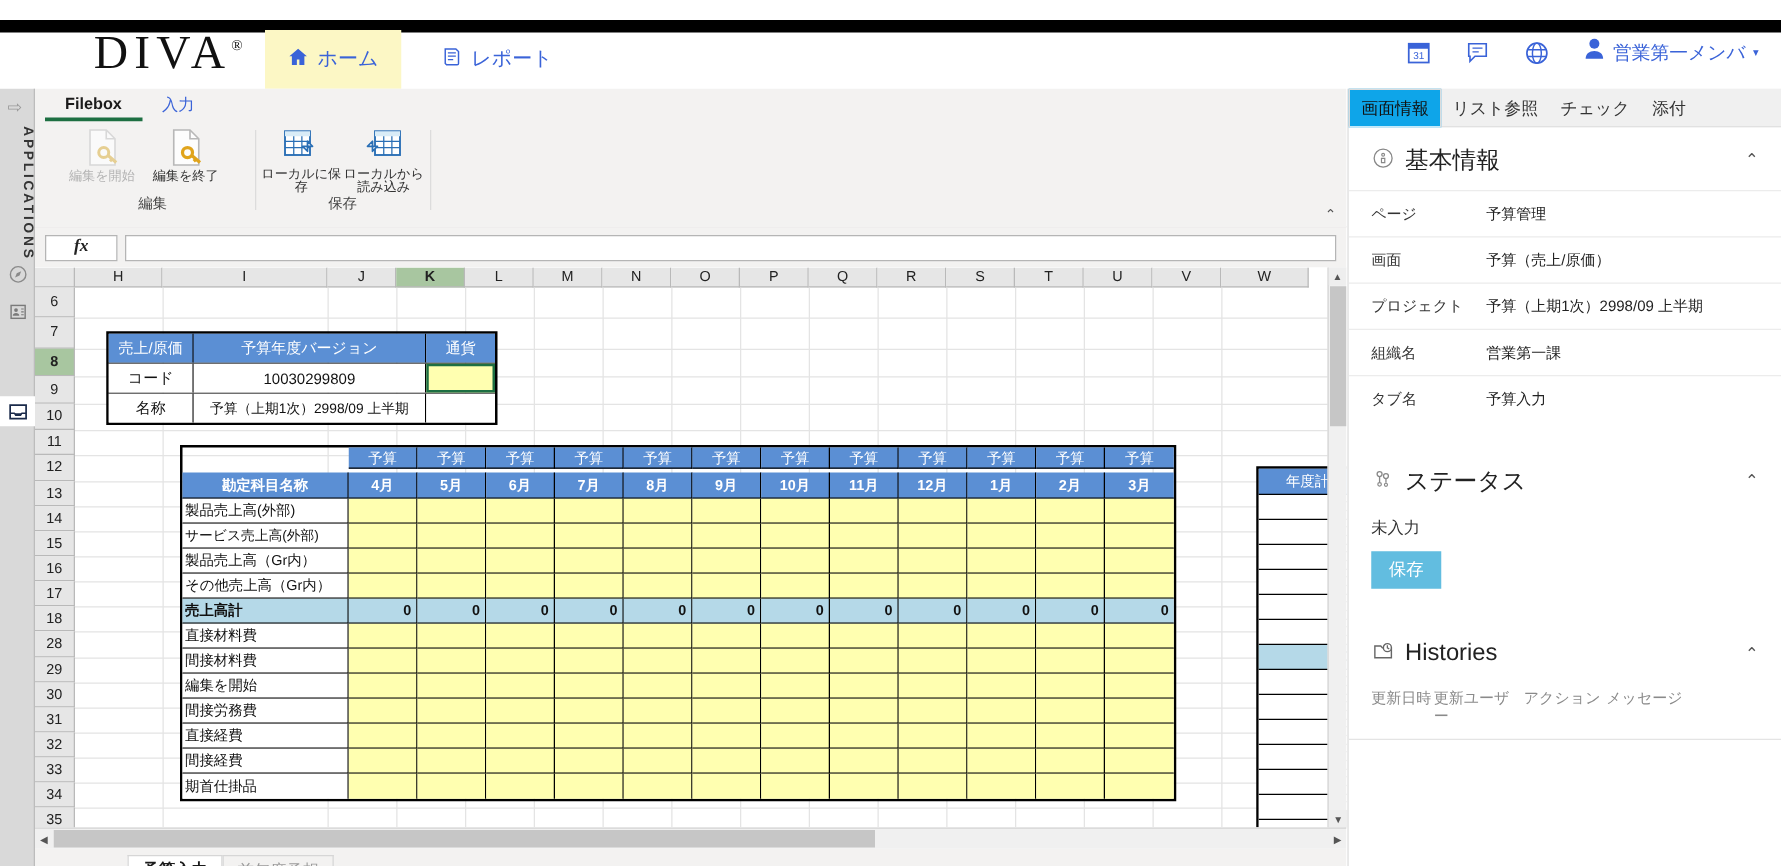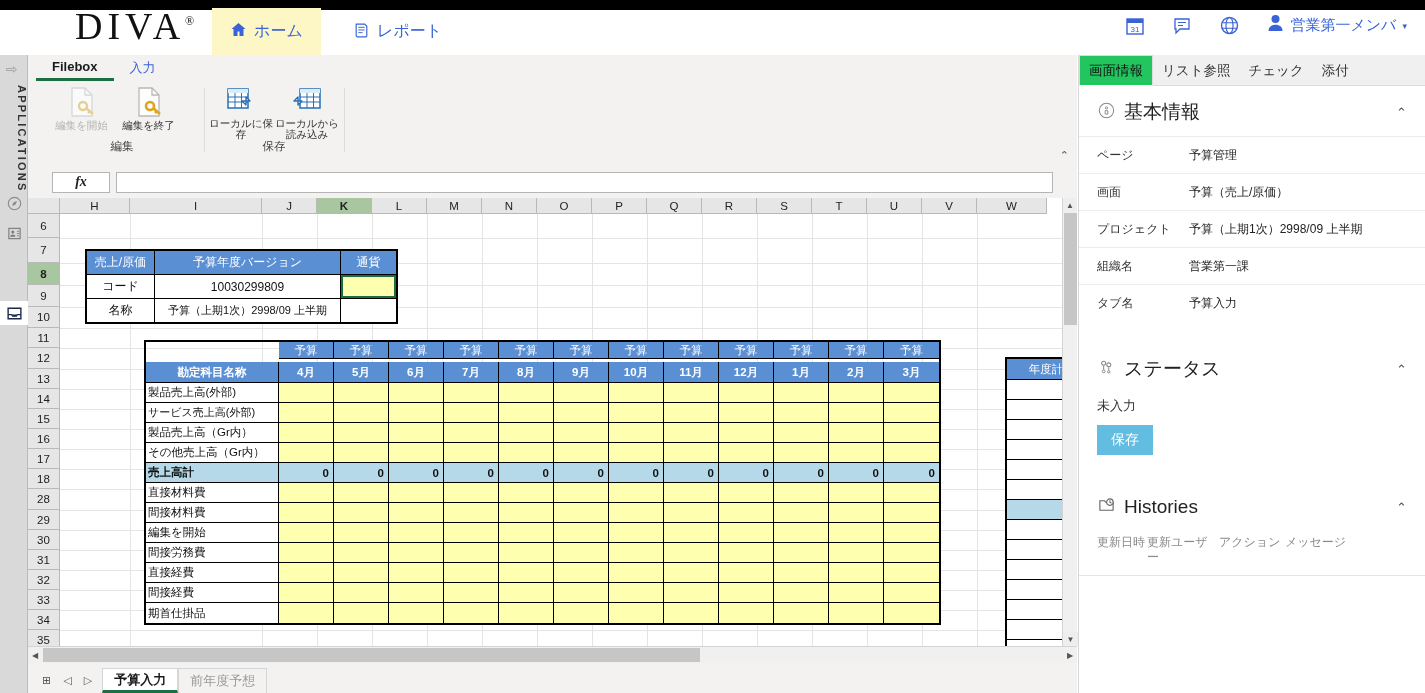--- a/index.html
+++ b/index.html
@@ -3,21 +3,21 @@
 <meta charset="utf-8">
 <style>
   * { box-sizing: border-box; }
   html, body {
     margin: 0; padding: 0;
     width: 1425px; height: 693px;
     overflow: hidden;
     font-family: "Liberation Sans", "DejaVu Sans", sans-serif;
     background: #ffffff;
   }
-  #app { position: relative; width: 1425px; height: 539px; }
+  #app { position: relative; width: 1425px; height: 539px; margin-top: 16px; }
 
   
   .topbar {
     position: absolute; left: 0; top: 0; width: 1425px; height: 55px;
     background: #ffffff;
   }
   .topbar-black {
     position: absolute; left: 0; top: 0; width: 1425px; height: 10px;
     background: #000000;
   }
@@ -96,21 +96,21 @@
     position: absolute; left: 868px; top: 64px; width: 202px; height: 20px;
     background: #fff; border: 1px solid #9e9e9e;
     font-family: "Liberation Mono", "DejaVu Sans Mono", monospace;
     font-size: 11.5px; font-weight: bold; color: #16695e;
     display: flex; align-items: center; justify-content: center;
   }
 
   
   .fxbar {
     position: absolute; left: 28px; top: 166px; width: 1049px; height: 32px;
-    background: #f3f2f1; display: flex; align-items: center; padding: 0 24px;
+    background: #f3f2f1; display: flex; align-items: center; padding: 0 8px;
   }
   .fx-btn {
     width: 58px; height: 21px; background: #fff; border: 1px solid #b5b5b5;
     display: flex; align-items: center; justify-content: center;
     font-family: "Liberation Serif", serif; font-style: italic; font-weight: bold;
     font-size: 14px; color: #222; cursor: pointer;
   }
   .fx-input {
     flex: 1; height: 21px; margin-left: 6px; background: #fff;
     border: 1px solid #b5b5b5; font-size: 12px; padding: 0 4px; outline: none;
@@ -218,21 +218,21 @@
 
   
   .rpanel {
     position: absolute; left: 1078px; top: 55px; width: 347px; height: 638px;
     background: #fbfbfb; border-left: 1px solid #d7d7d7;
   }
   .rp-tabs { display: flex; align-items: flex-end; height: 31px; border-bottom: 1px solid #dcdcdc; background: #f0f0f0; }
   .rp-tab {
     padding: 6px 9px 5px 9px; font-size: 13.5px; color: #333; cursor: pointer;
   }
-  .rp-tab.active { background: #22c55e; color: #111; border: 1px solid #dcdcdc; border-bottom: 1px solid #fff; margin-bottom: -1px; }
+  .rp-tab.active { background: #0ea5e9; color: #111; border: 1px solid #dcdcdc; border-bottom: 1px solid #fff; margin-bottom: -1px; }
   .rp-body { background: #fff; height: 607px; overflow: hidden; }
   .rp-section-hdr {
     display: flex; align-items: center; padding: 13px 18px 11px 18px; gap: 9px;
   }
   .rp-section-hdr .t { font-size: 19px; color: #222; flex: 1; }
   .rp-section-hdr .chev { font-size: 13px; color: #555; cursor: pointer; }
   .rp-sec-icon { font-size: 15px; color: #777; width: 18px; text-align:center; }
   .kvrow { display: flex; padding: 10px 18px 9px 18px; border-top: 1px solid #ececec; }
   .kvrow .k { width: 92px; font-size: 12px; color: #333; }
   .kvrow .v { flex: 1; font-size: 12px; color: #222; }

